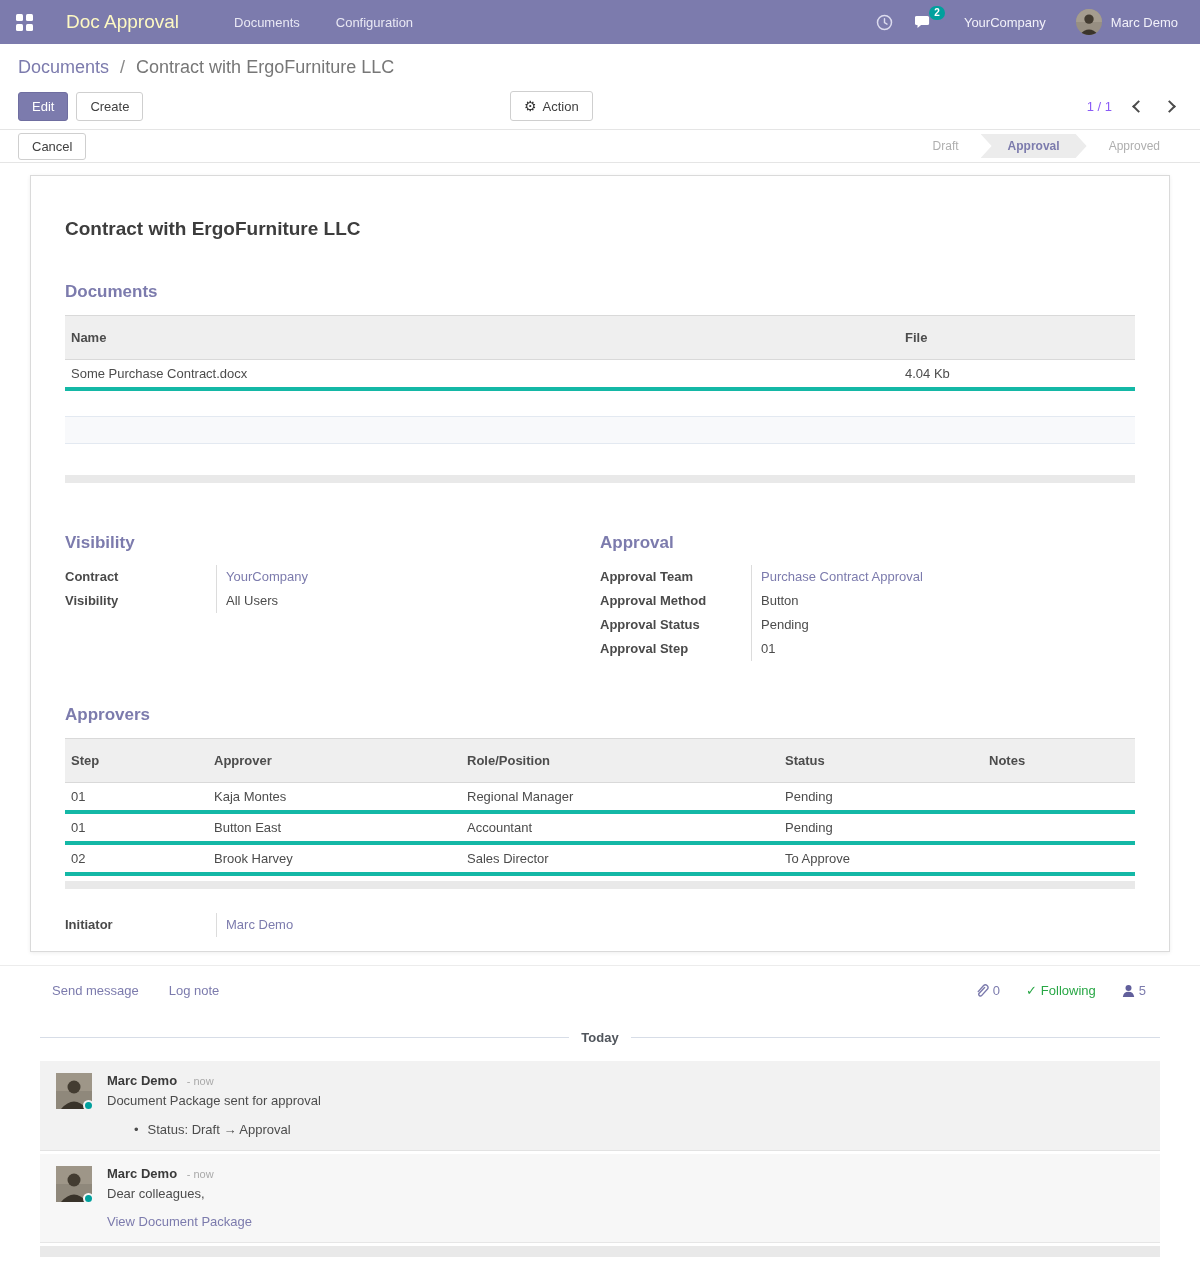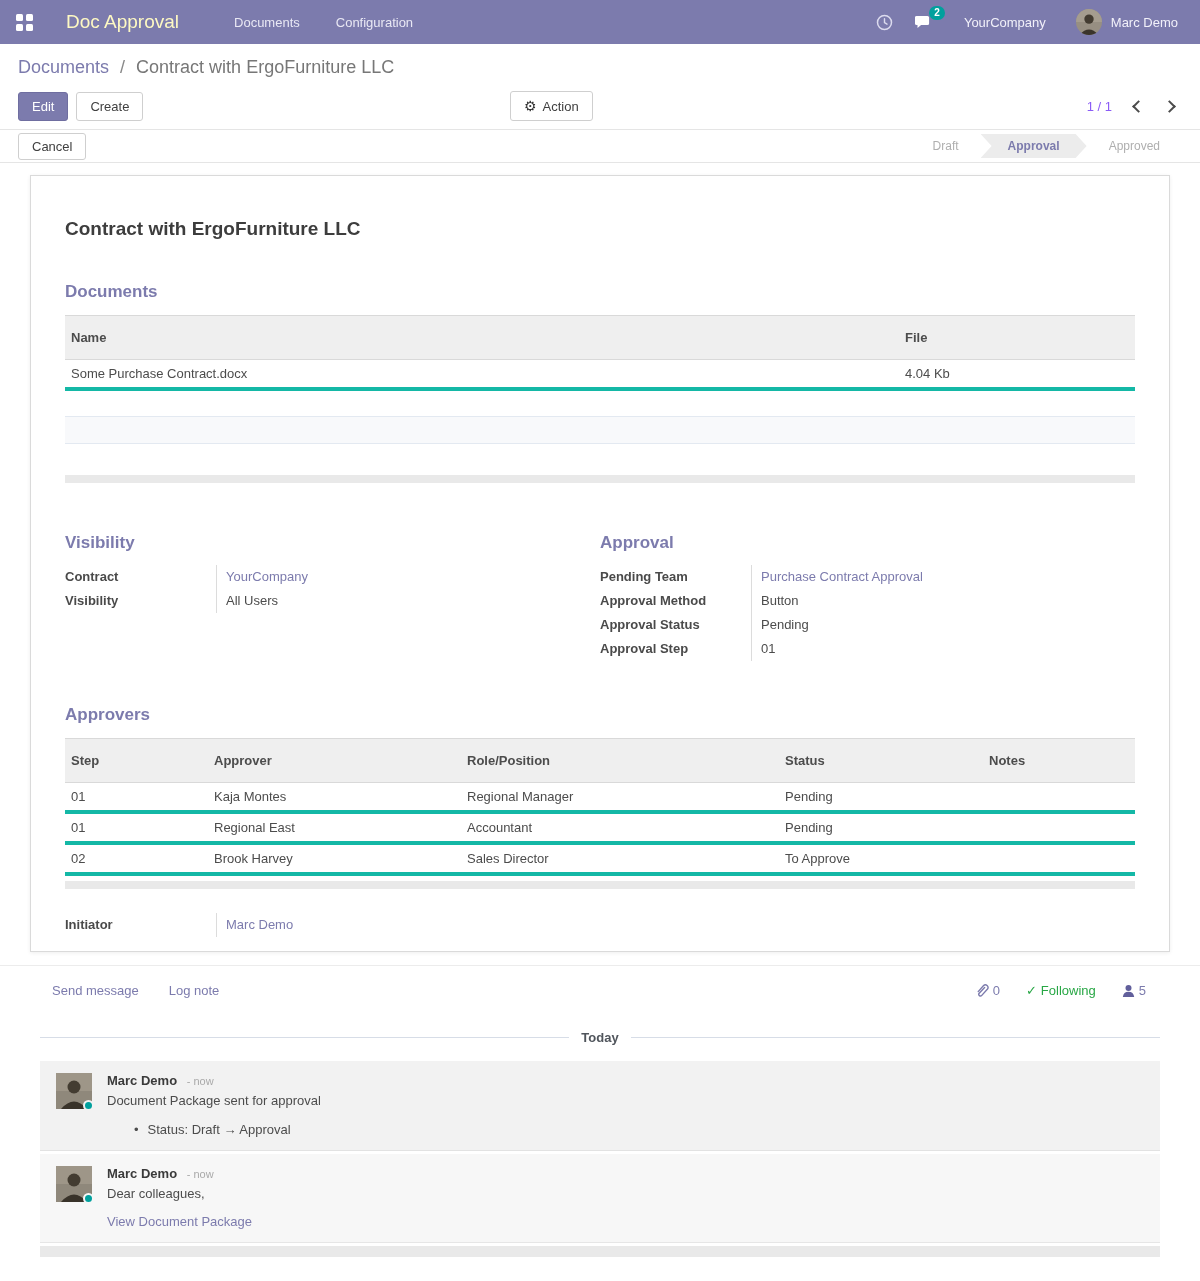--- a/index.html
+++ b/index.html
@@ -229,21 +229,21 @@
         <span class="field-value"><span class="link">YourCompany</span></span>
       </div>
       <div class="field">
         <span class="field-label">Visibility</span>
         <span class="field-value">All Users</span>
       </div>
     </div>
     <div class="group">
       <div class="section-heading">Approval</div>
       <div class="field">
-        <span class="field-label">Pending Team</span>
+        <span class="field-label">Approval Team</span>
         <span class="field-value"><span class="link">Purchase Contract Approval</span></span>
       </div>
       <div class="field">
         <span class="field-label">Approval Method</span>
         <span class="field-value">Button</span>
       </div>
       <div class="field">
         <span class="field-label">Approval Status</span>
         <span class="field-value">Pending</span>
       </div>
@@ -276,21 +276,21 @@
       <tbody>
         <tr>
           <td>01</td>
           <td>Kaja Montes</td>
           <td>Regional Manager</td>
           <td>Pending</td>
           <td></td>
         </tr>
         <tr>
           <td>01</td>
-          <td>Regional East</td>
+          <td>Button East</td>
           <td>Accountant</td>
           <td>Pending</td>
           <td></td>
         </tr>
         <tr>
           <td>02</td>
           <td>Brook Harvey</td>
           <td>Sales Director</td>
           <td>To Approve</td>
           <td></td>

